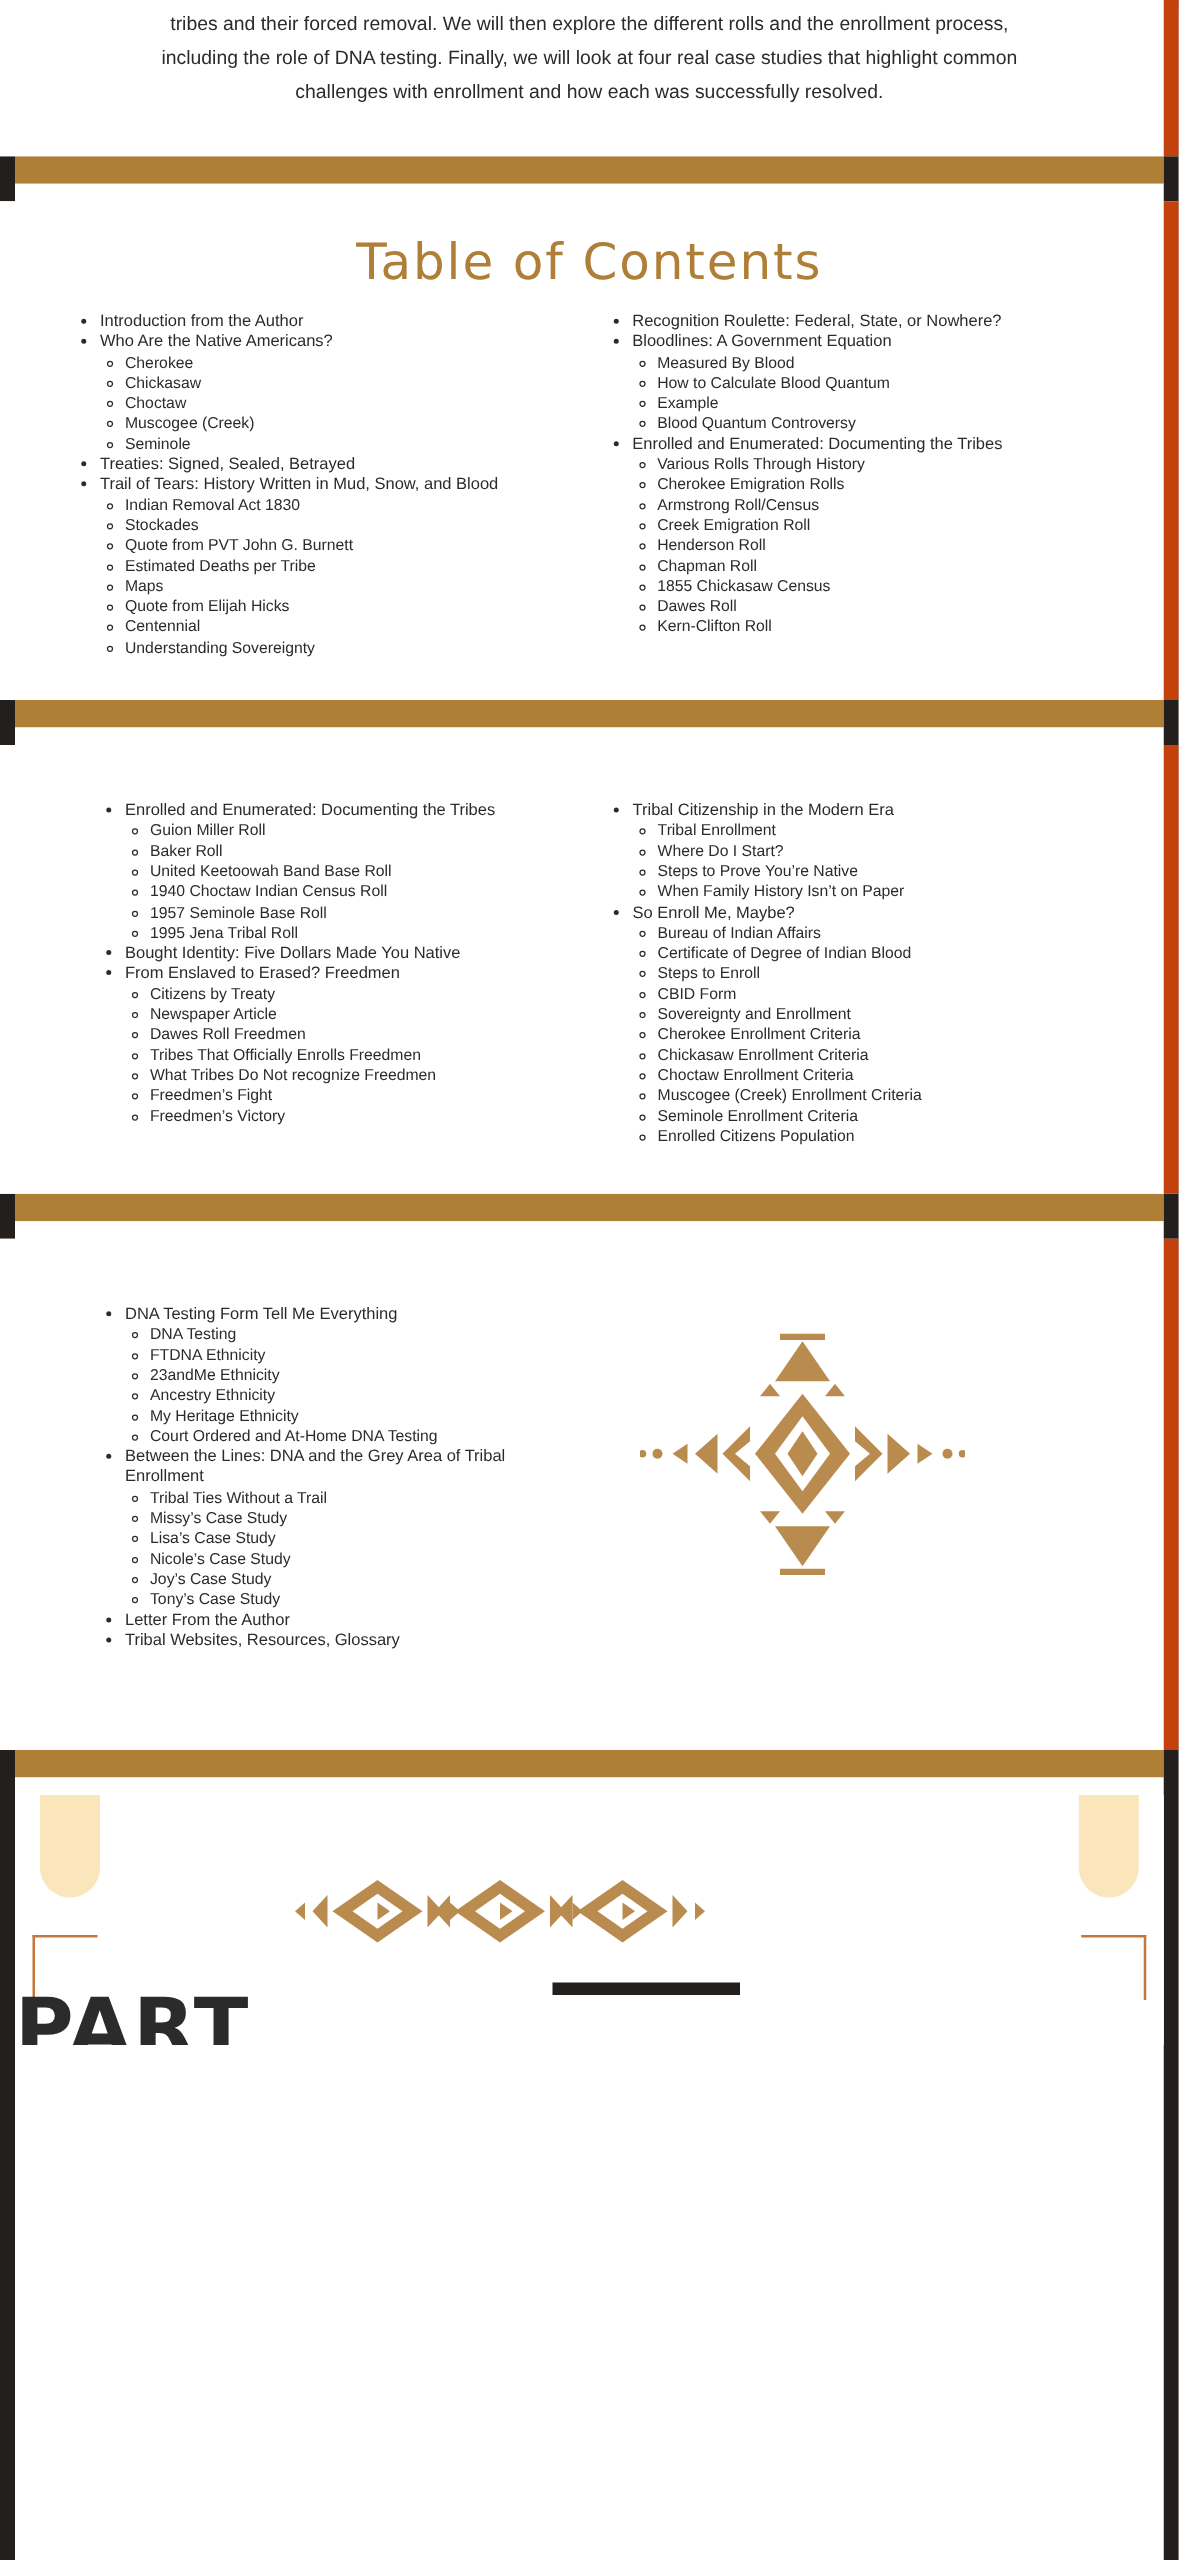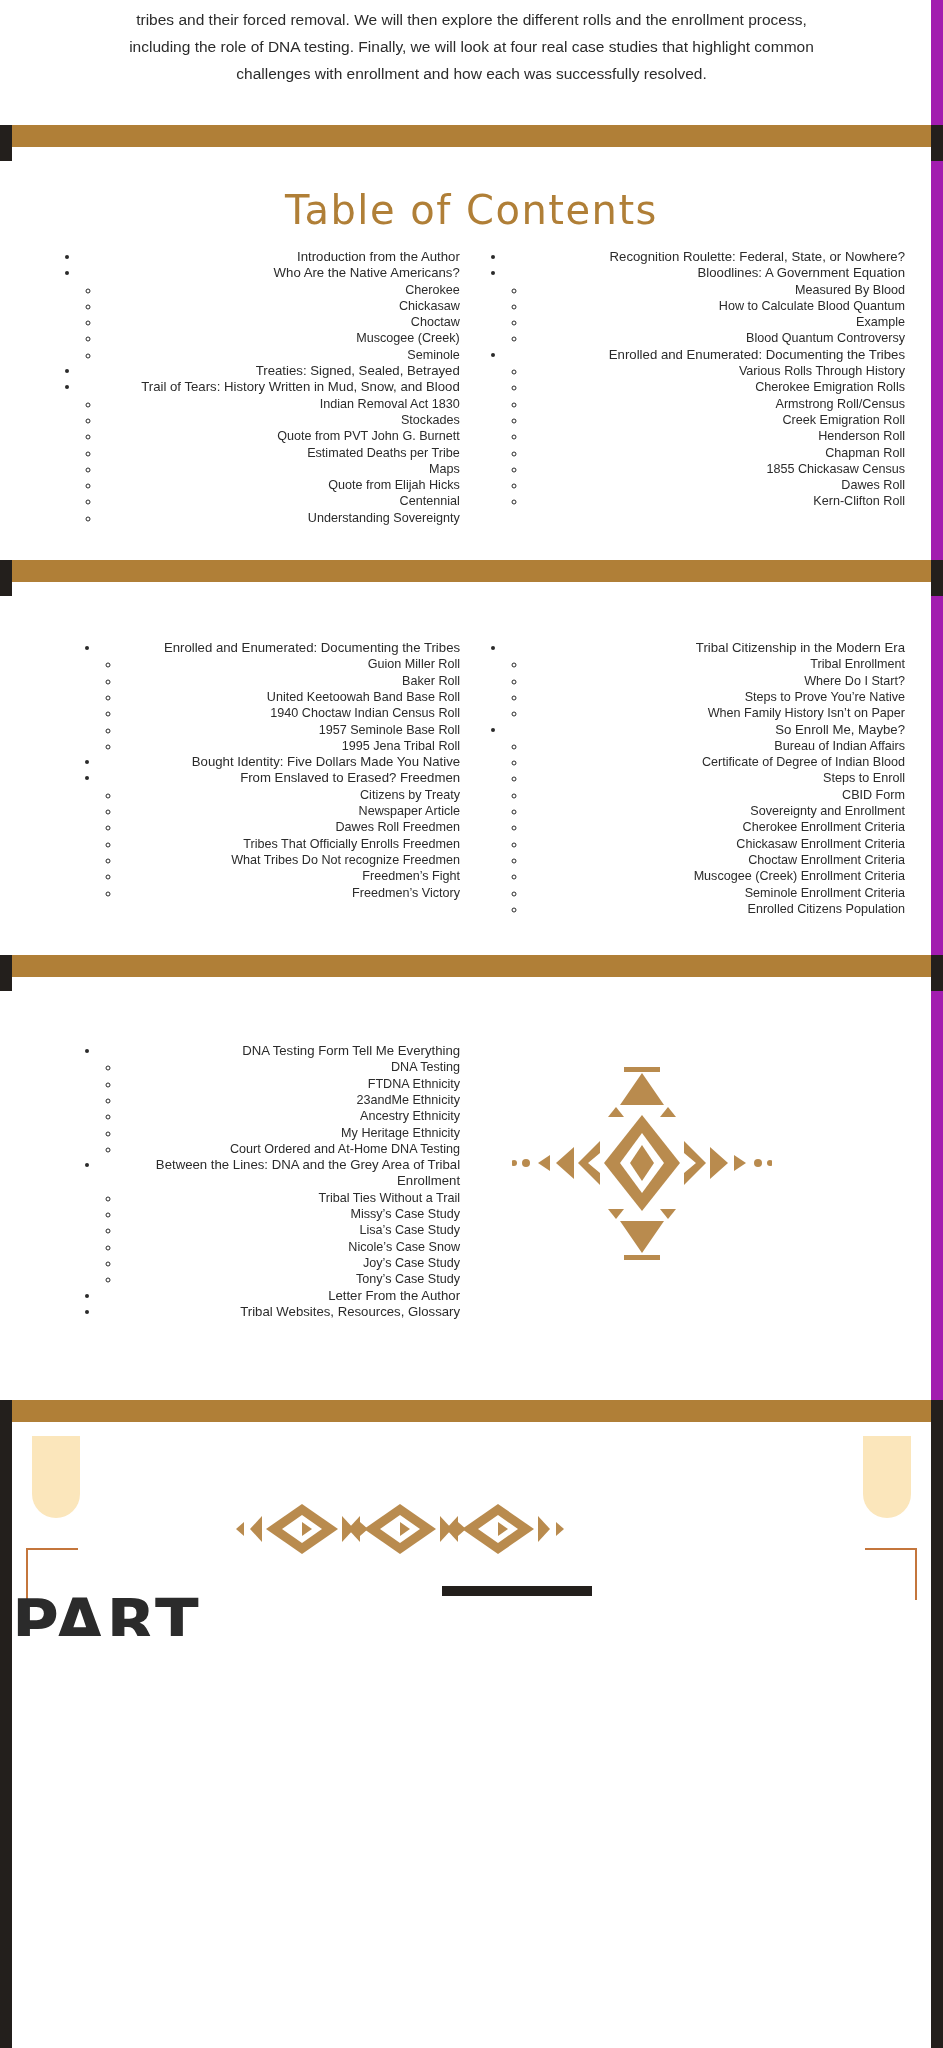--- a/index.html
+++ b/index.html
@@ -14,21 +14,21 @@
     position: relative;
     overflow: hidden;
     background: #ffffff;
   }
 
   
   .page {
     position: relative;
     background: #ffffff;
     border-left: 12px solid #ffffff;
-    border-right: 12px solid #a21caf;
+    border-right: 12px solid #c2410c;
   }
   .band {
     height: 22px;
     background: #b07f37;
     margin: 0 12px;
   }
   .gap-white { height: 14px; background:#ffffff; }
 
   
   .intro-wrap {
@@ -56,21 +56,20 @@
     display: flex;
     gap: 24px;
     padding: 0 26px 18px 26px;
   }
   .col { flex: 1 1 50%; }
 
   ul.l1 {
     list-style: disc;
     margin-left: 22px;
     color: #2b2b2b;
-    text-align: right;
   }
   ul.l1 > li {
     font-size: 13.2px;
     line-height: 16.3px;
     margin: 0 0 0 0;
     padding: 0;
   }
   ul.l2 {
     list-style: circle;
     margin-left: 20px;
@@ -303,21 +302,21 @@
               <li><span>FTDNA Ethnicity</span></li>
               <li><span>23andMe Ethnicity</span></li>
               <li><span>Ancestry Ethnicity</span></li>
               <li><span>My Heritage Ethnicity</span></li>
               <li><span>Court Ordered and At-Home DNA Testing</span></li>
             </ul></li>
           <li><span>Between the Lines: DNA and the Grey Area of Tribal Enrollment</span><ul class="l2">
               <li><span>Tribal Ties Without a Trail</span></li>
               <li><span>Missy’s Case Study</span></li>
               <li><span>Lisa’s Case Study</span></li>
-              <li><span>Nicole’s Case Snow</span></li>
+              <li><span>Nicole’s Case Study</span></li>
               <li><span>Joy’s Case Study</span></li>
               <li><span>Tony’s Case Study</span></li>
             </ul></li>
           <li><span>Letter From the Author</span></li>
           <li><span>Tribal Websites, Resources, Glossary</span></li>
         </ul>
     </div>
     <div class="col">
 
       <div style="position:relative;height:220px;margin-top:20px;">

